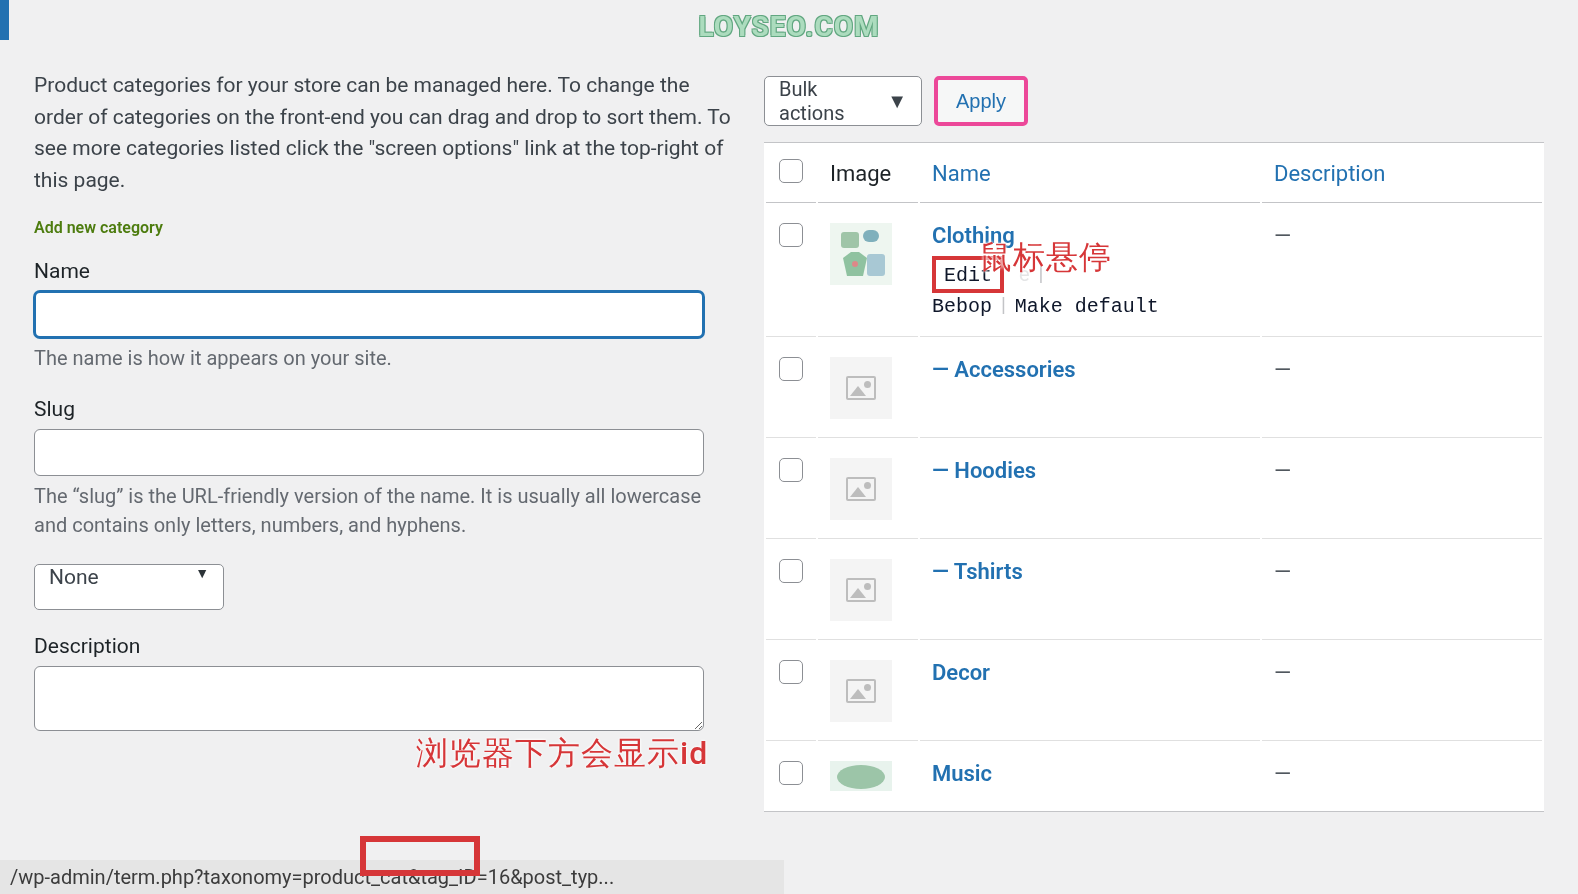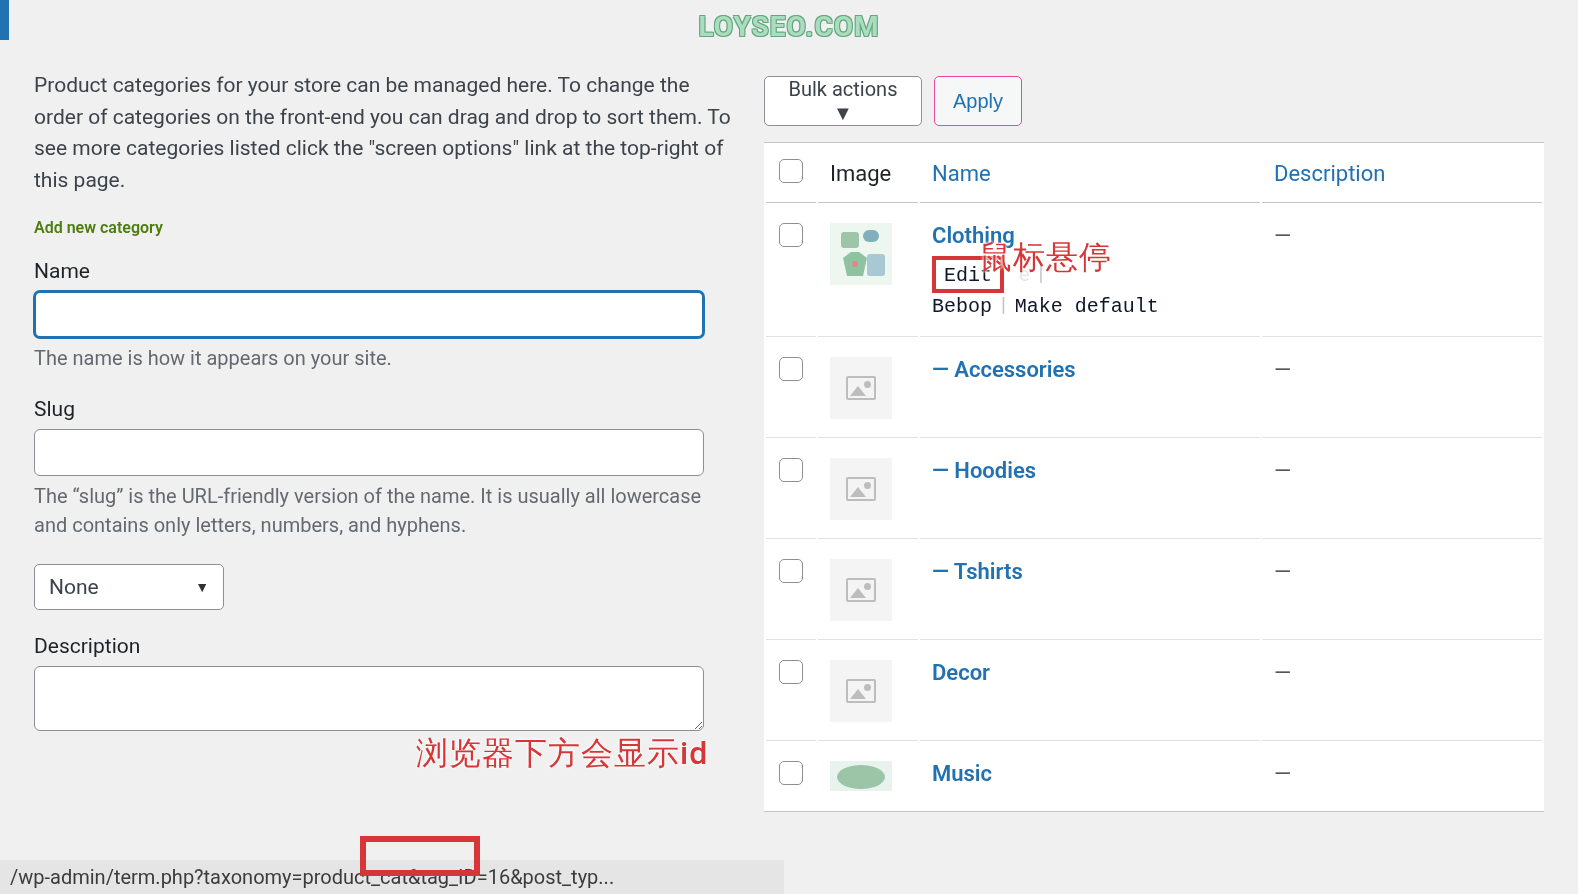--- a/index.html
+++ b/index.html
@@ -80,21 +80,20 @@
     max-width: 680px;
   }
   .select {
     width: 190px; height: 46px;
     border: 1px solid #8c8f94;
     border-radius: 5px;
     background: #fff;
     font-size: 21px;
     padding: 0 14px;
     display: flex;
-    align-items: center;
     justify-content: space-between;
     cursor: pointer;
   }
   .select .chev {
     font-size: 14px;
     color: #2c3338;
   }
   .textarea {
     width: 670px; height: 65px;
     border: 1px solid #8c8f94;
@@ -115,25 +114,24 @@
   }
   .bulk-select {
     width: 158px; height: 50px;
     border: 1px solid #8c8f94;
     border-radius: 5px;
     background: #fff;
     padding: 0 14px;
     display: flex; align-items: center; justify-content: space-between;
     font-size: 20px;
     cursor: pointer;
-    flex-direction: column;
   }
   .apply-btn {
     height: 50px;
-    border: 1px solid #ec4899;
+    border: 4px solid #ec4899;
     background: #f6f7f7;
     color: #2271b1;
     border-radius: 5px;
     padding: 0 18px;
     font-size: 20px;
     cursor: pointer;
   }
   .cat-table {
     width: 100%;
     background: #fff;

